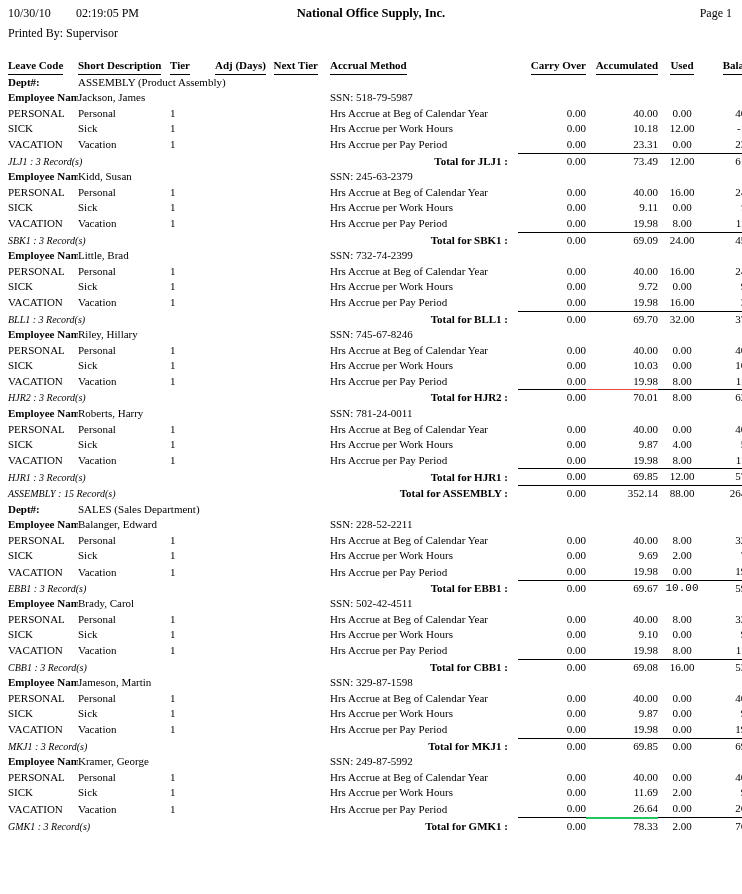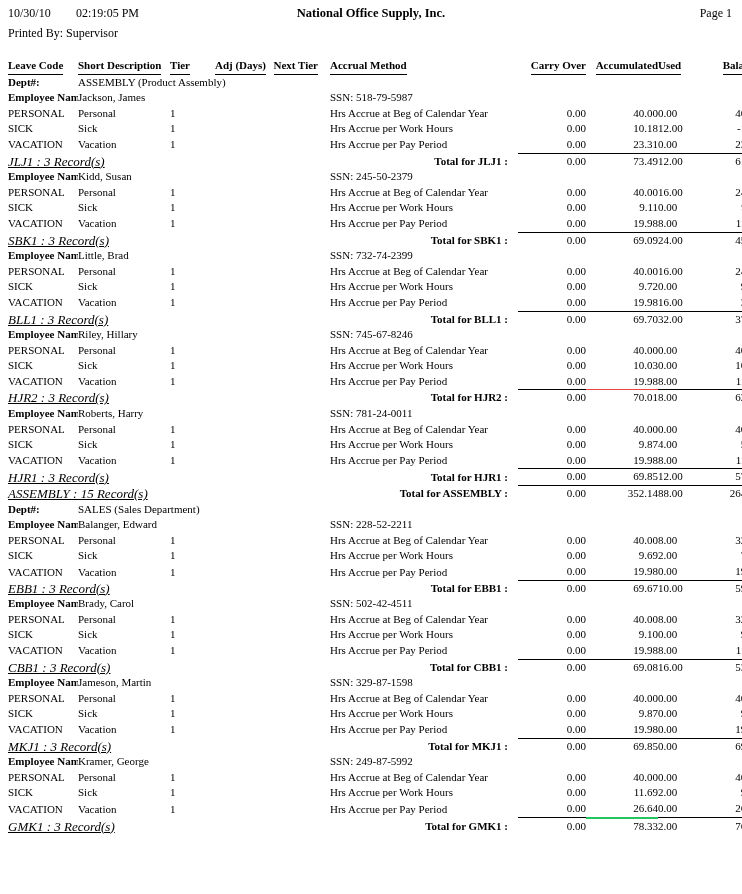--- a/index.html
+++ b/index.html
@@ -88,38 +88,38 @@
   }
   
   .c-leavecode { width: 78px; padding-left: 8px !important; }
   .c-shortdesc { width: 92px; }
   .c-tier      { width: 42px; text-align: left; }
   .c-adj       { width: 54px; text-align: right; }
   .c-nexttier  { width: 52px; text-align: right; }
   .c-accrual   { width: 200px; padding-left: 12px !important; }
   .c-carry     { width: 68px; text-align: right; }
   .c-accum     { width: 72px; text-align: right; }
-  .c-used      { width: 48px; text-align: left; }
+  .c-used      { width: 48px; text-align: center; }
   .c-balance   { width: 62px; text-align: right; padding-right: 8px !important; }
 
   .colhdr td {
     font-size: 11px;
     font-weight: bold;
   }
   .colhdr span.u {
     border-bottom: 1px solid #000;
     display: inline-block;
     padding-bottom: 0px;
     margin-top: 8px;
   }
   .deptrow td { font-size: 11px; }
   .dept-label { font-weight: bold; }
   .emprow td { font-size: 11px; }
   .emp-label { font-weight: bold; }
-  .recs { font-style: italic; font-size: 13px; text-decoration: underline; }
+  .recs { font-style: italic; font-size: 10px; }
   .total-label { font-weight: bold; text-align: right; padding-right: 10px !important; }
   .num { font-variant-numeric: tabular-nums; }
 </style>
 </head>
 <body>
 
 <div class="page">
 
   <div class="hdr-row1">
     <div class="hdr-date">10/30/10</div>
@@ -216,21 +216,21 @@
           <td class="c-leavecode recs" colspan="4">JLJ1 : 3 Record(s)</td>
           <td class="c-accrual total-label" colspan="2">Total for JLJ1 :</td>
           <td class="c-carry num" style="border-top:1px solid #000;">0.00</td>
           <td class="c-accum num" style="border-top:1px solid #000;">73.49</td>
           <td class="c-used num" style="border-top:1px solid #000;">12.00</td>
           <td class="c-balance num" style="border-top:1px solid #000;">61.49</td>
         </tr>
         <tr class="emprow">
           <td class="c-leavecode"><span class="emp-label">Employee Name:</span></td>
           <td class="c-shortdesc" colspan="4">Kidd, Susan</td>
-          <td class="c-accrual">SSN:          245-50-2379</td>
+          <td class="c-accrual">SSN:          245-63-2379</td>
           <td class="c-carry"></td>
           <td class="c-accum"></td>
           <td class="c-used"></td>
           <td class="c-balance"></td>
         </tr>
         <tr>
           <td class="c-leavecode">PERSONAL</td>
           <td class="c-shortdesc">Personal</td>
           <td class="c-tier">1</td>
           <td class="c-adj"></td>
@@ -492,21 +492,21 @@
           <td class="c-carry num">0.00</td>
           <td class="c-accum num">19.98</td>
           <td class="c-used num">0.00</td>
           <td class="c-balance num">19.98</td>
         </tr>
         <tr>
           <td class="c-leavecode recs" colspan="4">EBB1 : 3 Record(s)</td>
           <td class="c-accrual total-label" colspan="2">Total for EBB1 :</td>
           <td class="c-carry num" style="border-top:1px solid #000;">0.00</td>
           <td class="c-accum num" style="border-top:1px solid #000;">69.67</td>
-          <td class="c-used num" style="border-top:1px solid #000;">10.00</td>
+          <td class="c-used num" style="border-top:1px solid #000;font-family:Liberation Mono, monospace;">10.00</td>
           <td class="c-balance num" style="border-top:1px solid #000;">59.67</td>
         </tr>
         <tr class="emprow">
           <td class="c-leavecode"><span class="emp-label">Employee Name:</span></td>
           <td class="c-shortdesc" colspan="4">Brady, Carol</td>
           <td class="c-accrual">SSN:          502-42-4511</td>
           <td class="c-carry"></td>
           <td class="c-accum"></td>
           <td class="c-used"></td>
           <td class="c-balance"></td>

